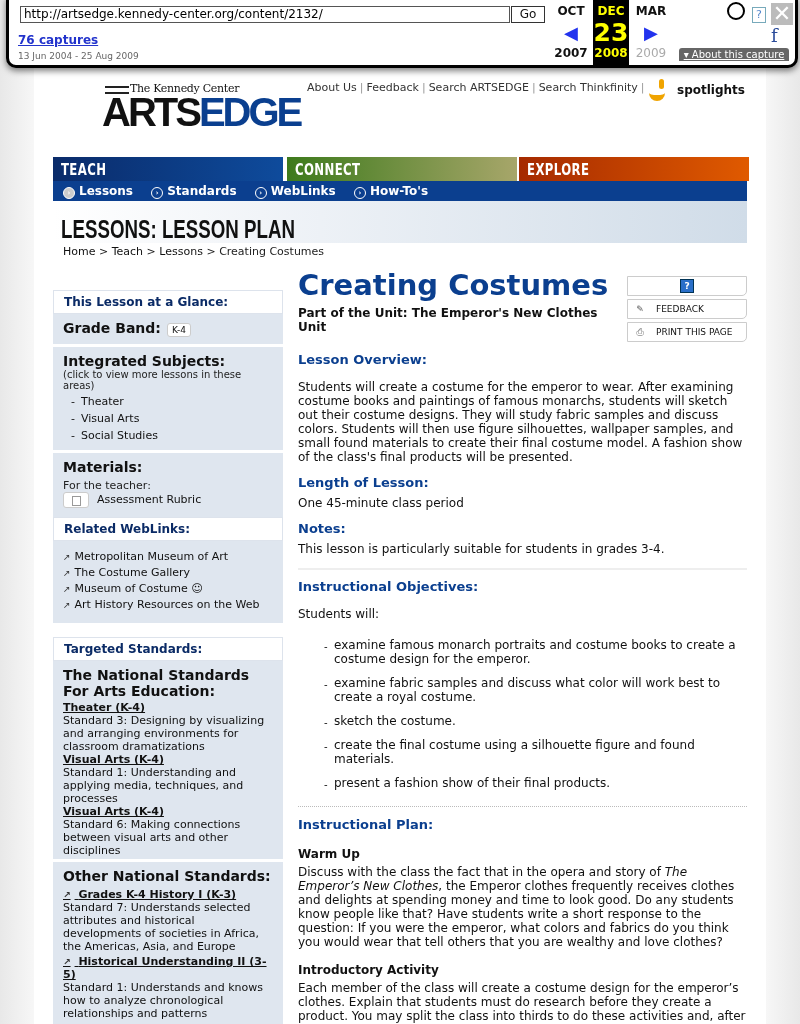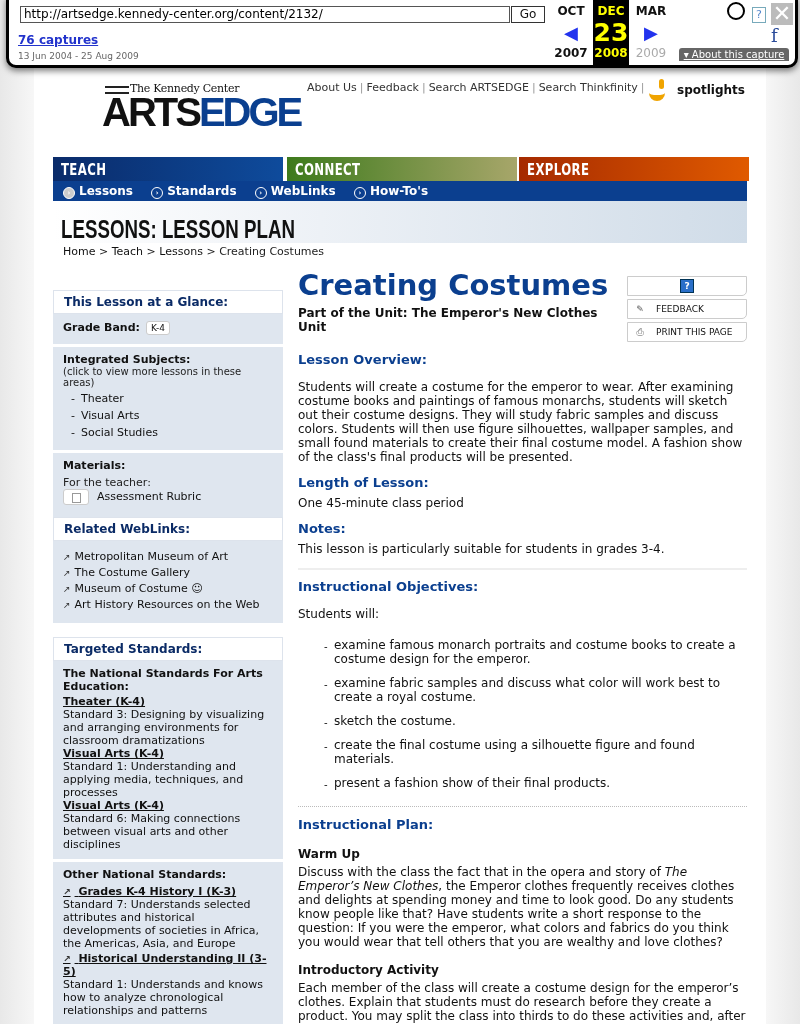--- a/index.html
+++ b/index.html
@@ -69,21 +69,21 @@
 
   .banner { position:absolute; left:53px; top:201px; width:694px; height:42px; background:linear-gradient(90deg,#fff 0%, #f1f4f8 30%, #d0dce8 100%); }
   .pagetitle { position:absolute; left:61px; top:214px; font-size:26px; font-weight:bold; letter-spacing:0; transform:scaleX(0.72); transform-origin:left; color:#111; white-space:nowrap; font-family:"Liberation Sans", sans-serif; }
   .crumbs { position:absolute; left:63px; top:245px; font-size:11px; color:#222; }
 
   
   .lc { position:absolute; left:53px; width:230px; }
   .box-h { background:#fff; border:1px solid #dde3ec; color:#0b2b66; font-weight:bold; font-size:12px; padding:4px 10px; }
   .box-b { background:#dfe6ef; padding:6px 10px; }
   .box-b + .box-b { border-top:3px solid #fff; }
-  .lbl { font-weight:bold; font-size:11px; }
+  .lbl { font-weight:bold; font-size:14px; }
   .small { font-size:10px; color:#222; }
   .subj { font-size:11px; margin:4px 0 0 8px; }
   .subj span.d { margin-right:6px; }
   .badge { display:inline-block; border:1px solid #ccc; border-radius:3px; background:#fff; font-size:9px; padding:1px 4px; margin-left:6px; }
   .doc { display:inline-block; width:24px; height:14px; background:#fff; border:1px solid #ccc; border-radius:3px; vertical-align:middle; margin-right:8px; position:relative; }
   .doc:after { content:""; position:absolute; left:8px; top:3px; width:7px; height:8px; border:1px solid #999; }
   .wl { font-size:11px; margin:3px 0; }
   .ext { font-size:9px; color:#333; margin-right:4px; }
   .std-h { font-size:11px; font-weight:bold; text-decoration:underline; }
   .std-t { font-size:11px; line-height:13px; }

